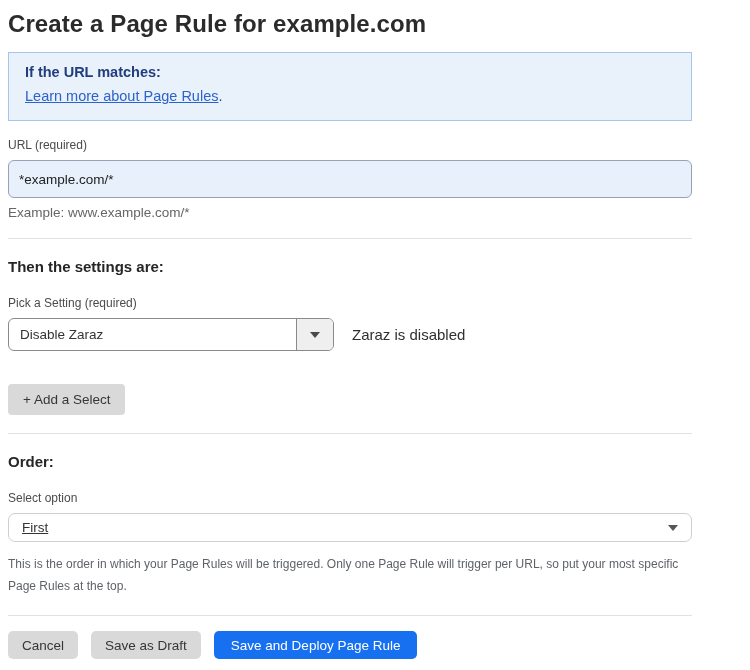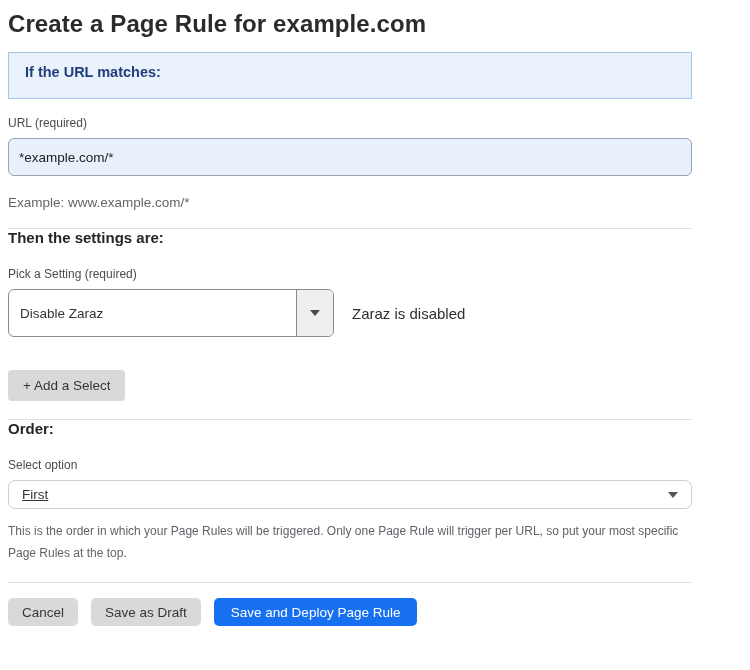--- a/index.html
+++ b/index.html
@@ -59,47 +59,48 @@
     background: #e8f0fb;
     border: 1px solid #97a3b4;
     border-radius: 6px;
     padding: 0 10px;
     font-size: 13.5px;
     color: #222222;
     font-family: "Liberation Sans", sans-serif;
     outline: none;
   }
   .helper-text {
-    margin-top: 19px;
+    margin-top: 7px;
     font-size: 13.5px;
     color: #666666;
   }
 
   .divider {
     border: none;
     border-top: 1px solid #e2e2e2;
     margin: 18px 0 0 0;
     width: 100%;
   }
 
   .section-heading {
     font-size: 15px;
     font-weight: 700;
     color: #262626;
+    margin-top: 19px;
   }
   .picker-label { margin-top: 21px; }
 
   .setting-row {
     margin-top: 8px;
     display: flex;
     align-items: center;
   }
   .setting-select {
     width: 326px;
-    height: 48px;
+    height: 33px;
     border: 1px solid #8a8a8a;
     border-radius: 6px;
     display: flex;
     align-items: stretch;
     background: #ffffff;
     cursor: pointer;
     overflow: hidden;
   }
   .setting-select-value {
     flex: 1;
@@ -193,20 +194,23 @@
 </style>
 </head>
 <body>
 
 <div class="main">
 
   <h1 class="page-title">Create a Page Rule for example.com</h1>
 
   <div class="info-box">
     <div class="info-heading">If the URL matches:</div>
+    <div class="info-link-line">
+      <a class="info-link">Learn more about Page Rules</a><span class="info-link-suffix">.</span>
+    </div>
   </div>
 
   <div class="field-label url-label">URL (required)</div>
   <input class="url-input" type="text" value="*example.com/*" style="">
   <div class="helper-text">Example: www.example.com/*</div>
 
   <hr class="divider">
 
   <div class="section-heading">Then the settings are:</div>
 

